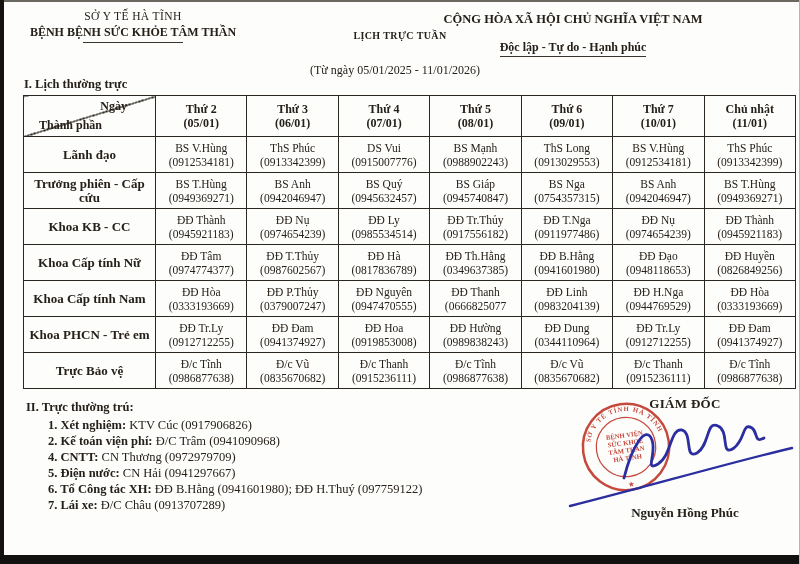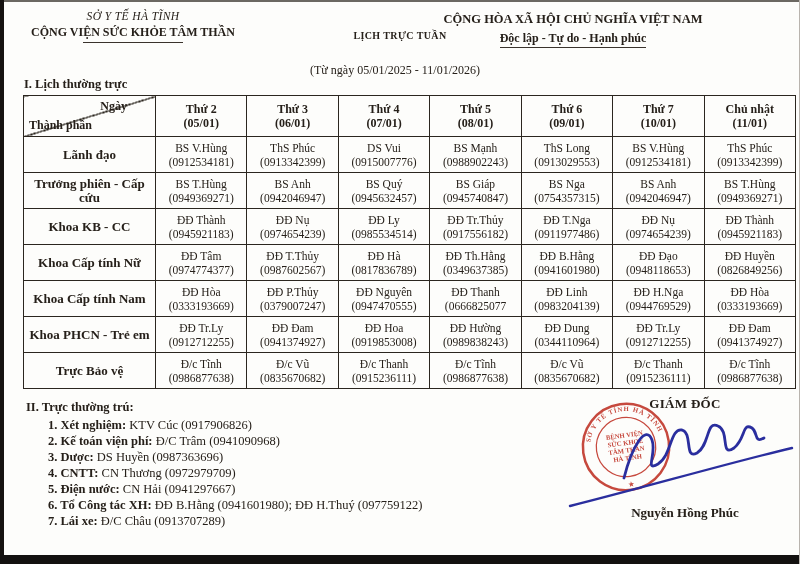--- a/index.html
+++ b/index.html
@@ -9,46 +9,46 @@
     overflow:hidden; margin:0 auto;
   }
   
   .edge-left{position:absolute;left:0;top:0;width:4px;height:564px;background:#151210;}
   .edge-bottom{position:absolute;left:0;bottom:0;width:800px;height:9px;background:#131110;}
   .edge-top{position:absolute;left:0;top:0;width:800px;height:2px;background:#3a352f;opacity:.75;}
   .edge-right{position:absolute;right:0;top:0;width:1px;height:564px;background:#b9b4ae;}
 
   
   .hdr-left{position:absolute;left:27px;top:10px;width:212px;text-align:center;}
-  .hdr-left .l1{font-size:11.5px;letter-spacing:.4px;font-style:italic;}
+  .hdr-left .l1{font-size:11.5px;letter-spacing:.4px;}
   .hdr-left .l2{font-size:12px;font-weight:bold;margin-top:3px;}
   .hdr-left .rule{width:100px;height:1.4px;background:#3a332c;margin:2px auto 0;}
   .hdr-right{position:absolute;left:440px;top:12px;width:266px;text-align:center;}
   .hdr-right .l1{font-size:12.5px;font-weight:bold;}
-  .hdr-right .l2{font-size:12px;font-weight:bold;display:inline-block;margin-top:4px;
+  .hdr-right .l2{font-size:12px;font-weight:bold;display:inline-block;margin-top:13px;
     border-bottom:1.4px solid #3a332c;padding-bottom:1px;}
   .doc-title{position:absolute;left:0;top:30px;width:800px;text-align:center;
     font-size:10px;font-weight:bold;letter-spacing:.4px;}
   .doc-subtitle{position:absolute;left:0;top:63px;width:790px;text-align:center;font-size:12px;}
 
   .sec1-head{position:absolute;left:24px;top:77px;font-size:12.5px;font-weight:bold;}
 
   
   table{position:absolute;left:23px;top:95px;width:773px;border-collapse:collapse;table-layout:fixed;}
   th,td{border:1.6px solid #2b261f;padding:0;}
   thead tr{height:41px;}
   tbody tr{height:36px;}
   col.c0{width:132px;}
   .day-th .day{font-size:12px;font-weight:bold;line-height:14px;}
   .day-th .date{font-size:12px;font-weight:bold;line-height:14px;}
   .day-th{text-align:center;vertical-align:middle;}
   th.corner{position:relative;
     background:linear-gradient(to bottom right,transparent 49.2%,#2b261f 49.2%,#2b261f 51%,transparent 51%);}
   .corner-top{position:absolute;top:3px;right:28px;font-size:12px;font-weight:bold;}
-  .corner-bottom{position:absolute;bottom:3px;left:5px;font-size:12px;font-weight:bold;}
+  .corner-bottom{position:absolute;bottom:3px;left:15px;font-size:12px;font-weight:bold;}
   th.row-label{font-size:13px;font-weight:bold;text-align:center;vertical-align:middle;padding:0 3px;line-height:13.5px;}
   td.cell{text-align:center;vertical-align:middle;}
   td.cell .nm{font-size:11.5px;line-height:14px;}
   td.cell .ph{font-size:11.5px;line-height:14px;}
 
   
   .sec2-head{position:absolute;left:26px;top:400px;font-size:12.5px;font-weight:bold;font-family:Liberation Serif, serif;}
   .standby{position:absolute;left:48px;top:417px;width:500px;}
   .standby .item{font-size:12.5px;line-height:16px;white-space:nowrap;}
   .standby .lbl{font-weight:bold;}
@@ -65,21 +65,21 @@
 <body>
 
 <div class="page">
   <div class="edge-top"></div>
   <div class="edge-left"></div>
   <div class="edge-bottom"></div>
   <div class="edge-right"></div>
 
   <div class="hdr-left">
     <div class="l1">SỞ Y TẾ HÀ TĨNH</div>
-    <div class="l2">CỘNG VIỆN SỨC KHỎE TÂM THẦN</div>
+    <div class="l2">BỆNH BỆNH SỨC KHỎE TÂM THẦN</div>
     <div class="rule"></div>
   </div>
 
   <div class="hdr-right">
     <div class="l1">CỘNG HÒA XÃ HỘI CHỦ NGHĨA VIỆT NAM</div>
     <div><span class="l2">Độc lập - Tự do - Hạnh phúc</span></div>
   </div>
 
   <div class="doc-title">LỊCH TRỰC TUẦN</div>
   <div class="doc-subtitle">(Từ ngày 05/01/2025 - 11/01/2026)</div>
@@ -351,21 +351,20 @@
             <div class="ph">(0986877638)</div>
           </td>
         </tr>
       </tbody>
   </table>
 
   <div class="sec2-head">II. Trực thường trú:</div>
   <div class="standby" id="standby-list">
       <div class="item"><span class="lbl">1. Xét nghiệm:</span> <span class="val">KTV Cúc (0917906826)</span></div>
       <div class="item"><span class="lbl">2. Kế toán viện phí:</span> <span class="val">Đ/C Trâm (0941090968)</span></div>
-      <div class="item"><span class="lbl">3. Dược:</span> <span class="val">DS Huyền (0987363696)</span></div>
       <div class="item"><span class="lbl">4. CNTT:</span> <span class="val">CN Thương (0972979709)</span></div>
       <div class="item"><span class="lbl">5. Điện nước:</span> <span class="val">CN Hải (0941297667)</span></div>
       <div class="item"><span class="lbl">6. Tổ Công tác XH:</span> <span class="val">ĐĐ B.Hằng (0941601980); ĐĐ H.Thuý (097759122)</span></div>
       <div class="item"><span class="lbl">7. Lái xe:</span> <span class="val">Đ/C Châu (0913707289)</span></div>
     </div>
 
   <div class="director-title">GIÁM ĐỐC</div>
 
   <svg class="stamp" viewBox="0 0 96 96">
     <defs>

